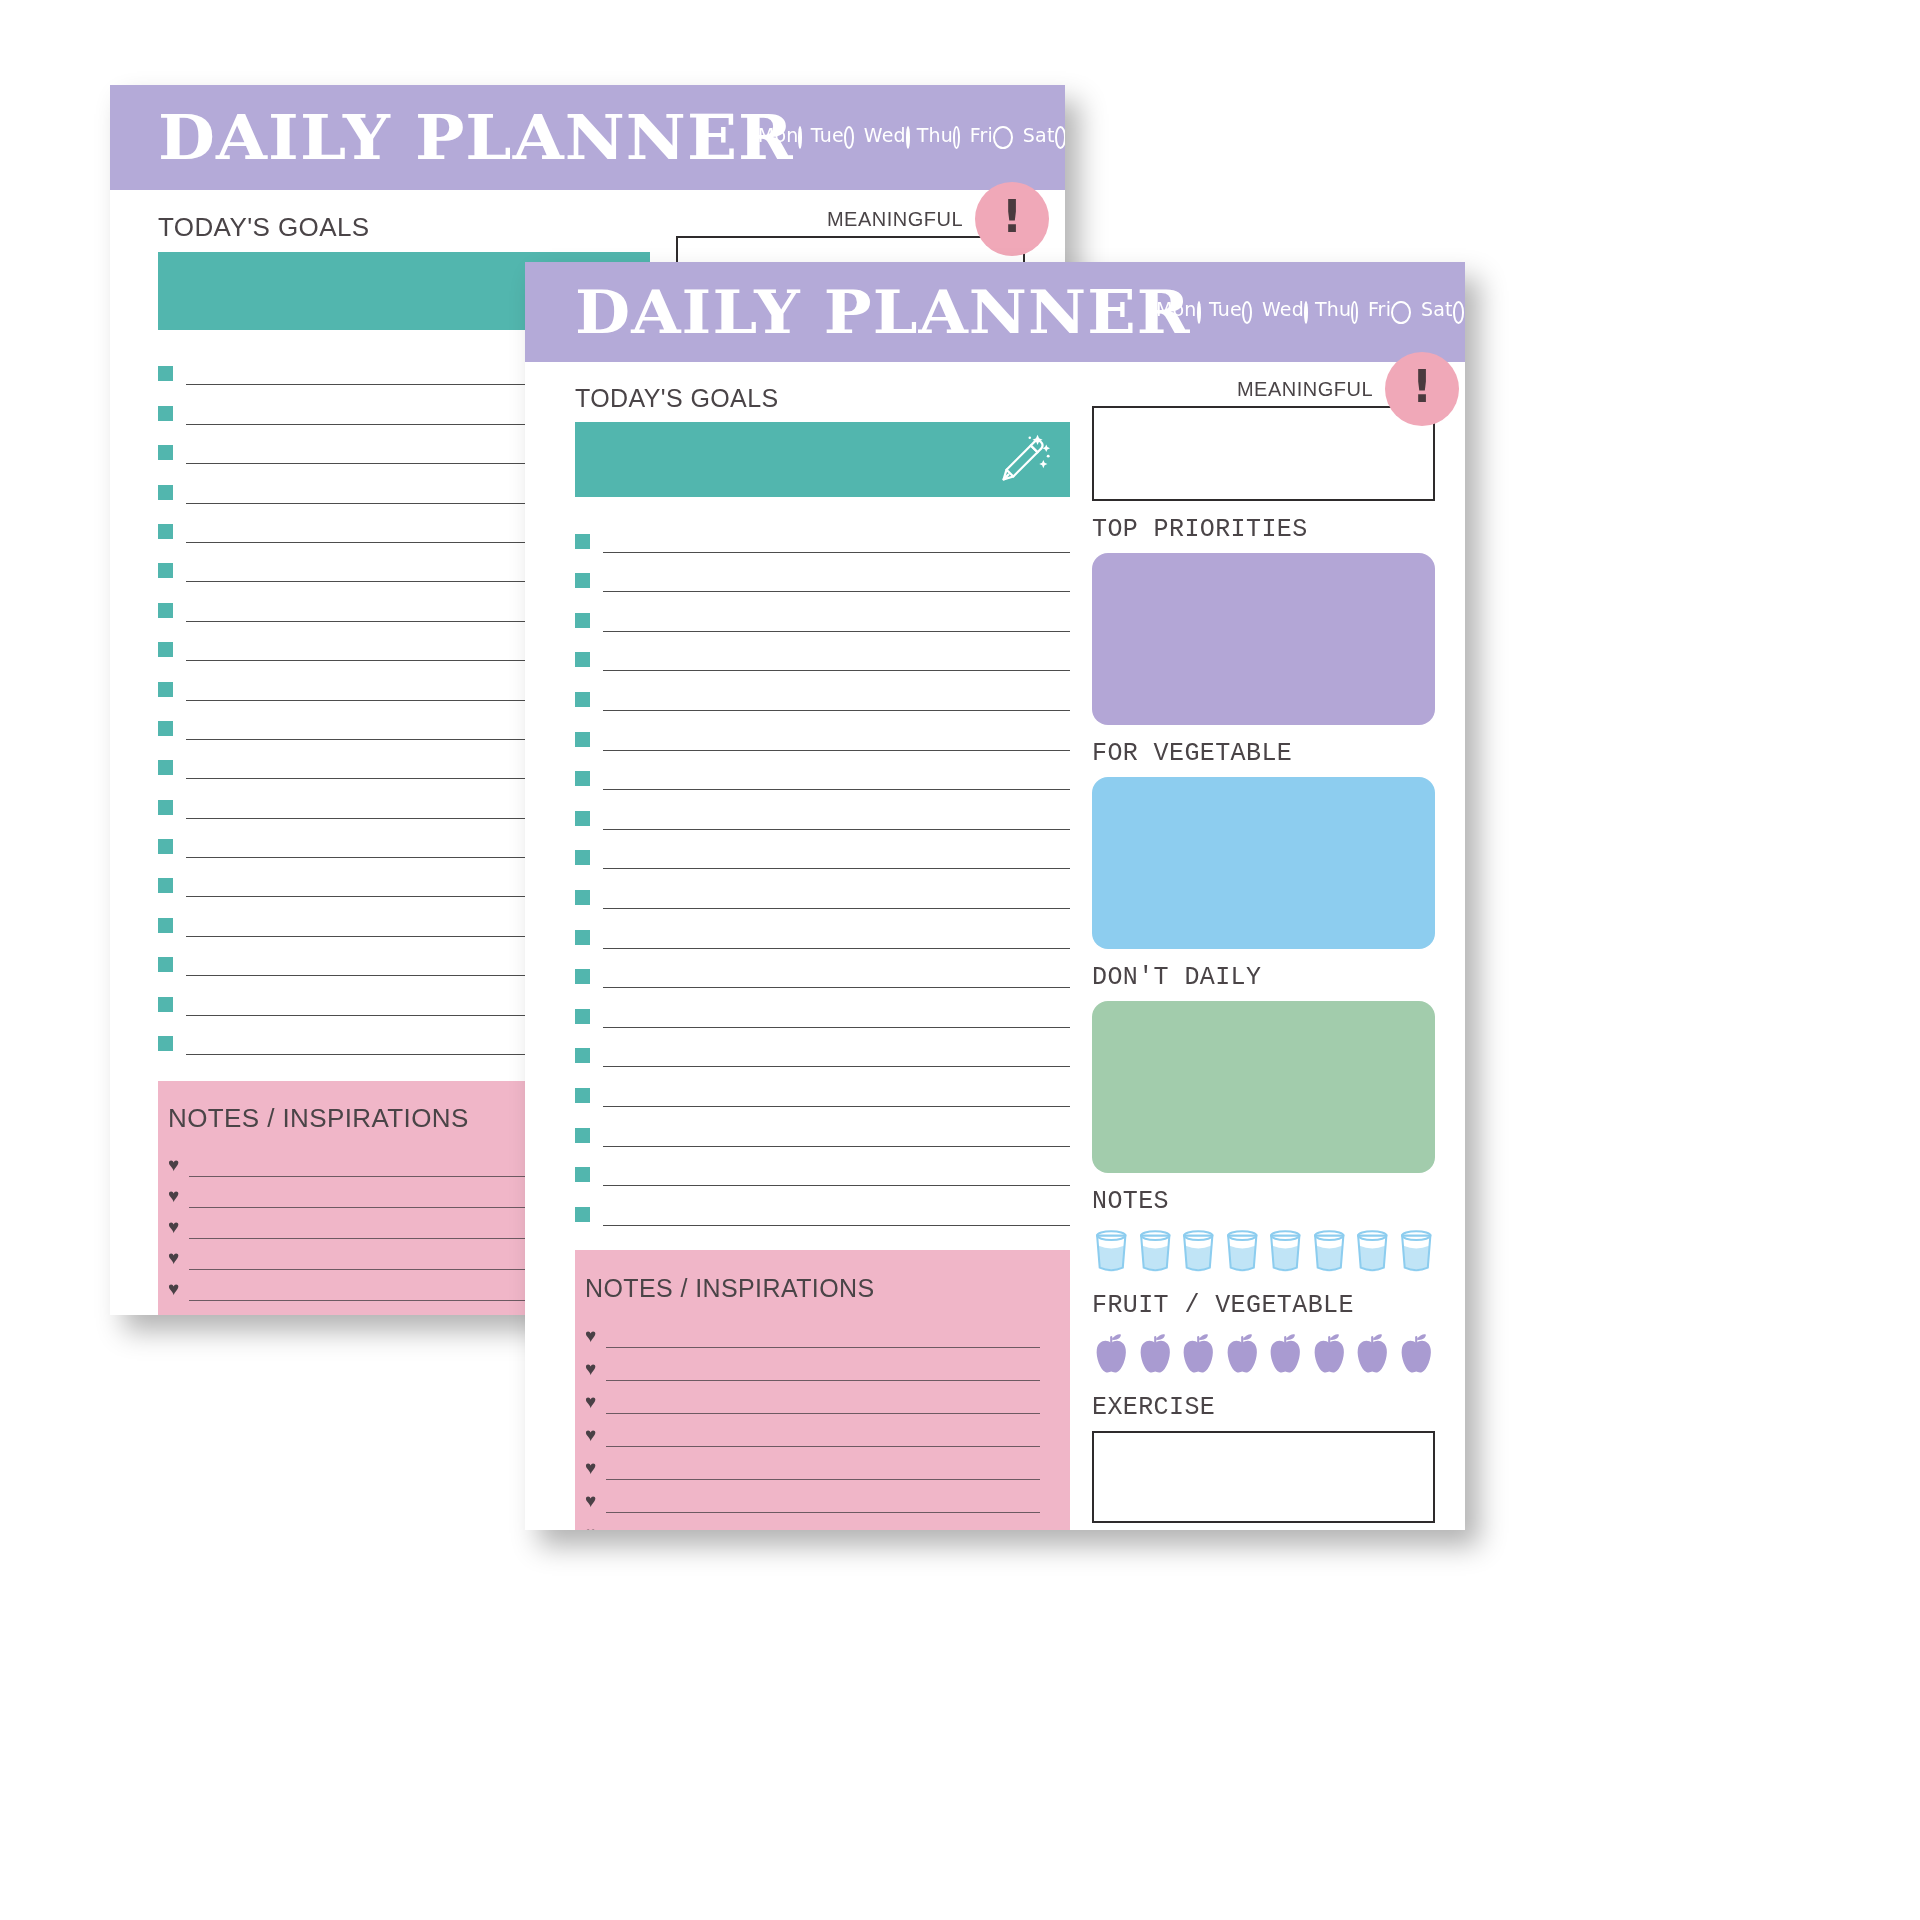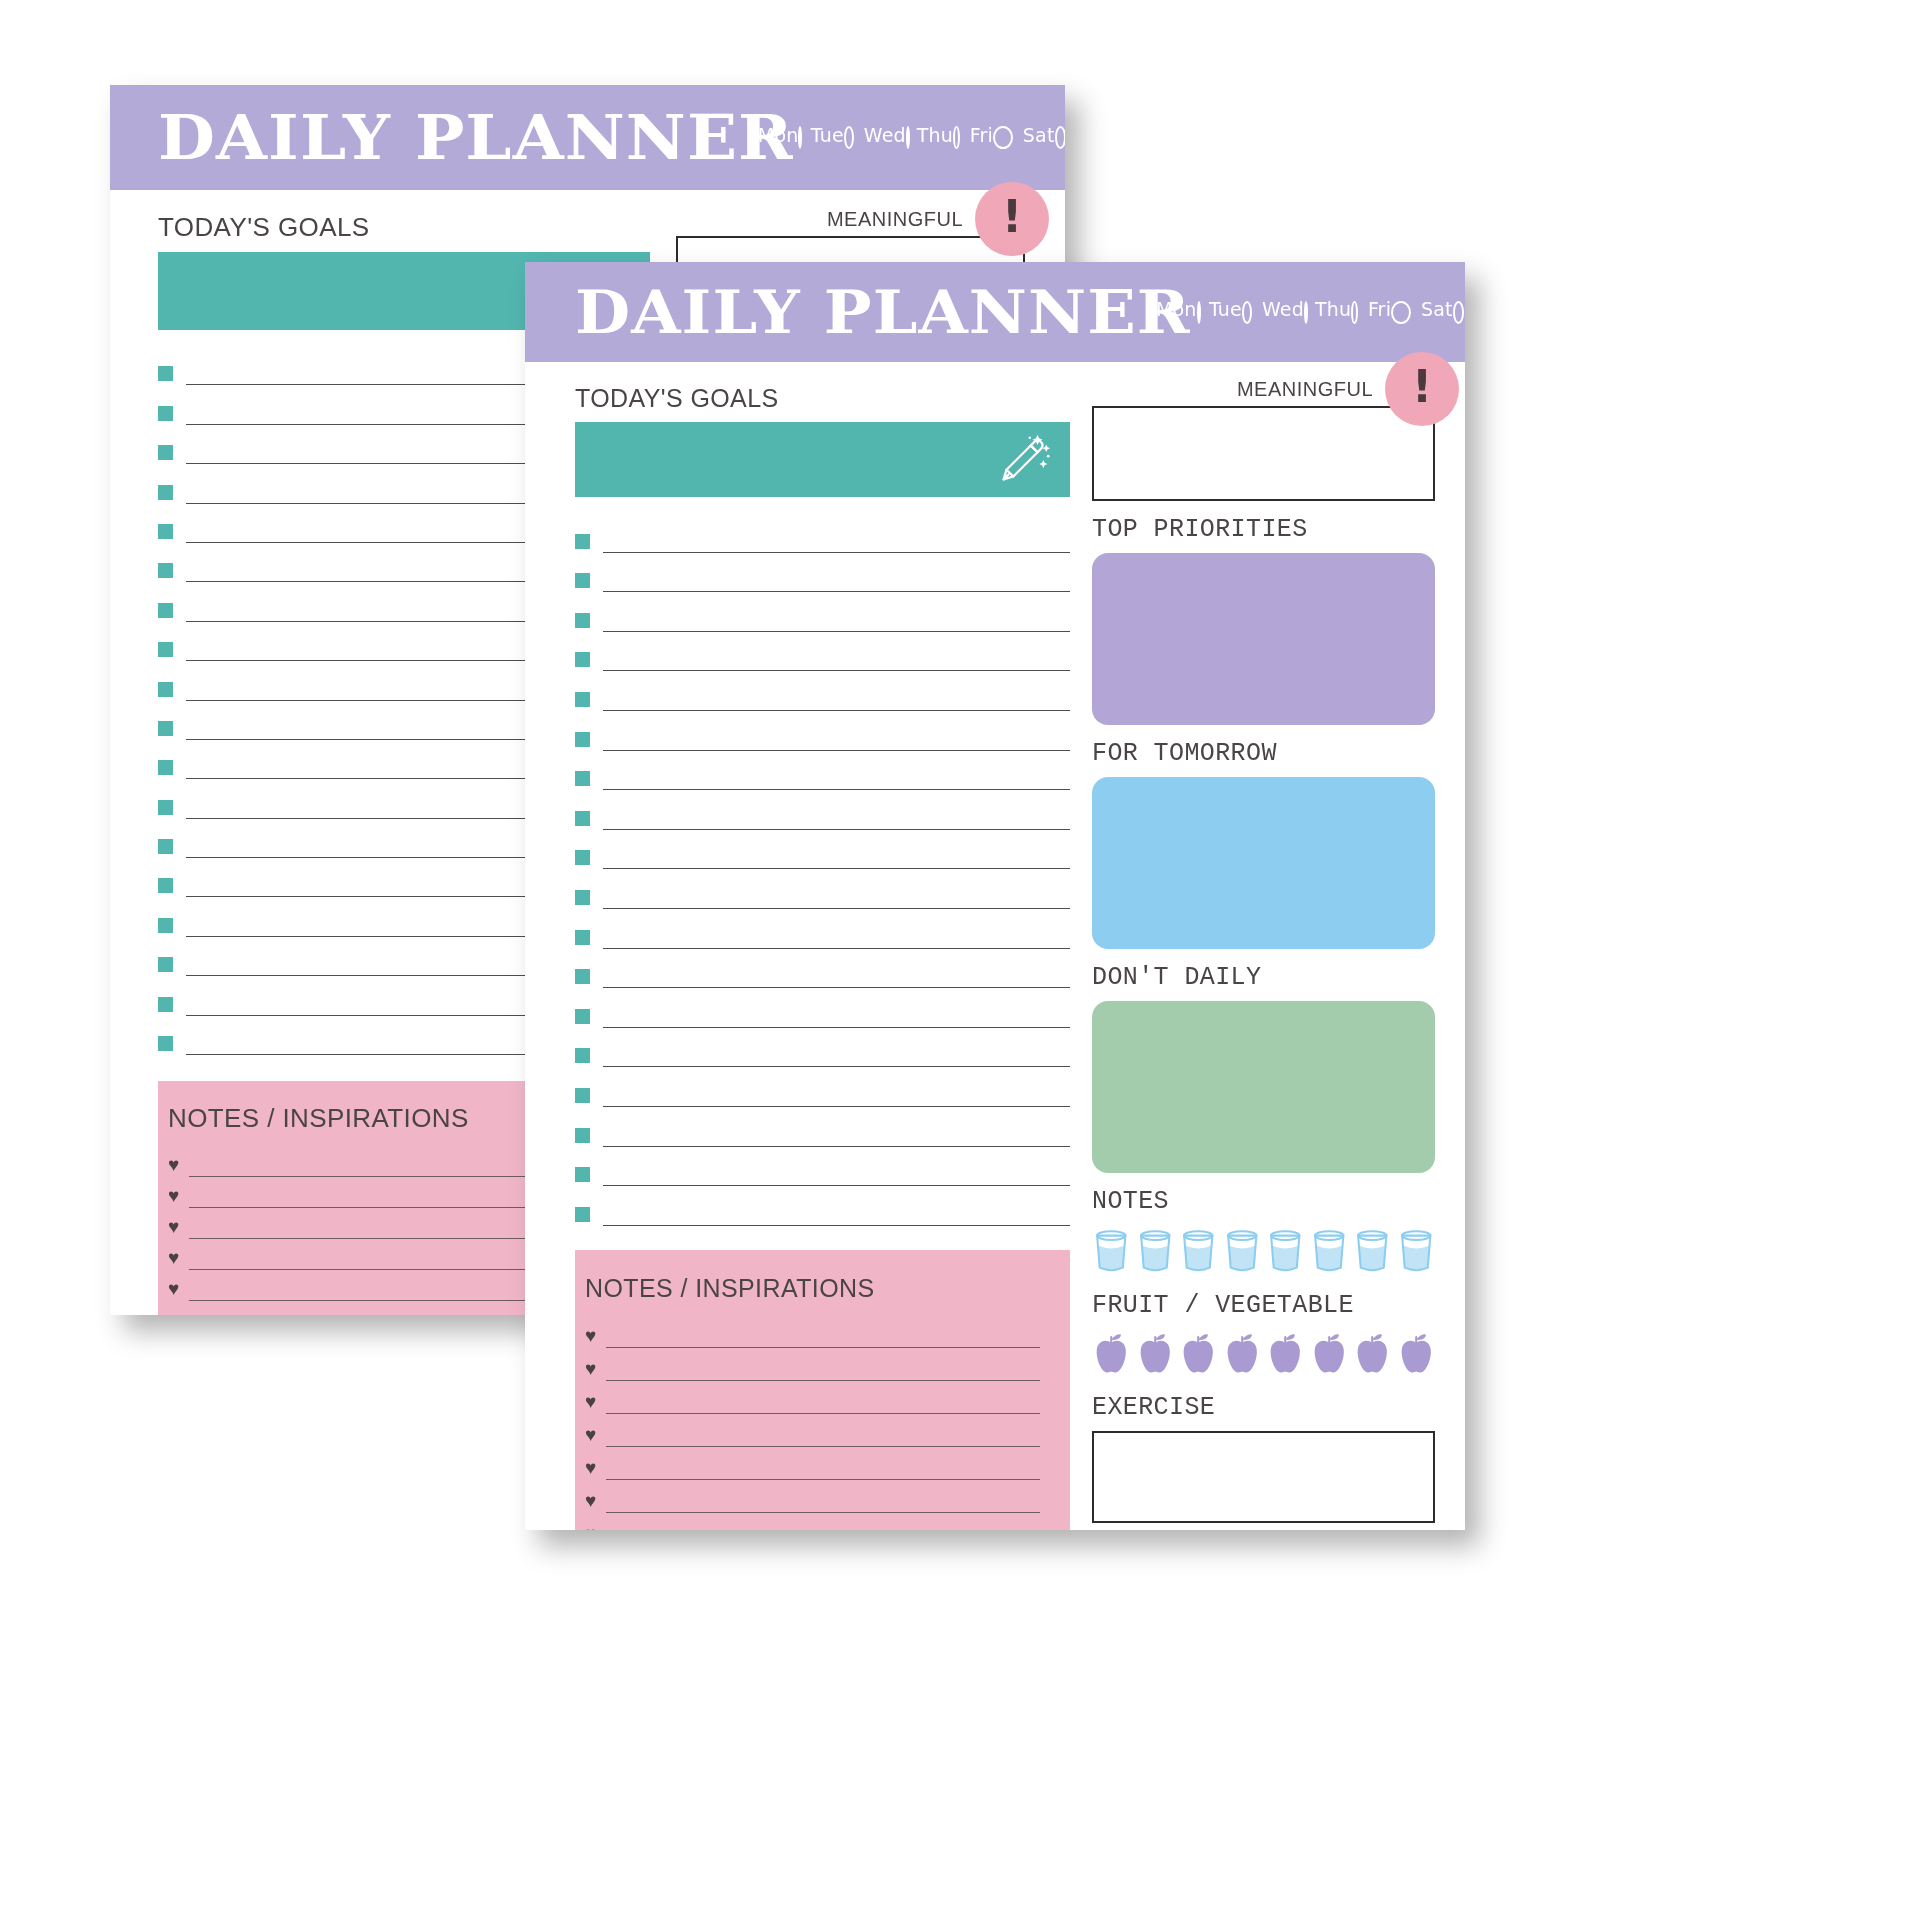--- a/index.html
+++ b/index.html
@@ -523,21 +523,21 @@
 
         <div class="meaningful-wrap">
           <div class="meaningful-label">MEANINGFUL</div>
           <div class="meaningful-box"></div>
           <div class="bang-badge">!</div>
         </div>
 
         <div class="blk-label">TOP PRIORITIES</div>
         <div class="blk blk-purple"></div>
 
-        <div class="blk-label">FOR TOMORROW</div>
+        <div class="blk-label">FOR VEGETABLE</div>
         <div class="blk blk-blue"></div>
 
         <div class="blk-label">DON'T DAILY</div>
         <div class="blk blk-green"></div>
 
         <div class="blk-label">NOTES</div>
         <div class="icon-row" id="water-row">
             <svg viewBox="0 0 30 36" class="glass">
               <path d="M4 6 L6 31 Q15 35 24 31 L26 6 Z" fill="none" stroke="#8dcdef" stroke-width="1.6"></path>
               <ellipse cx="15" cy="6" rx="11" ry="3.4" fill="none" stroke="#8dcdef" stroke-width="1.6"></ellipse>

